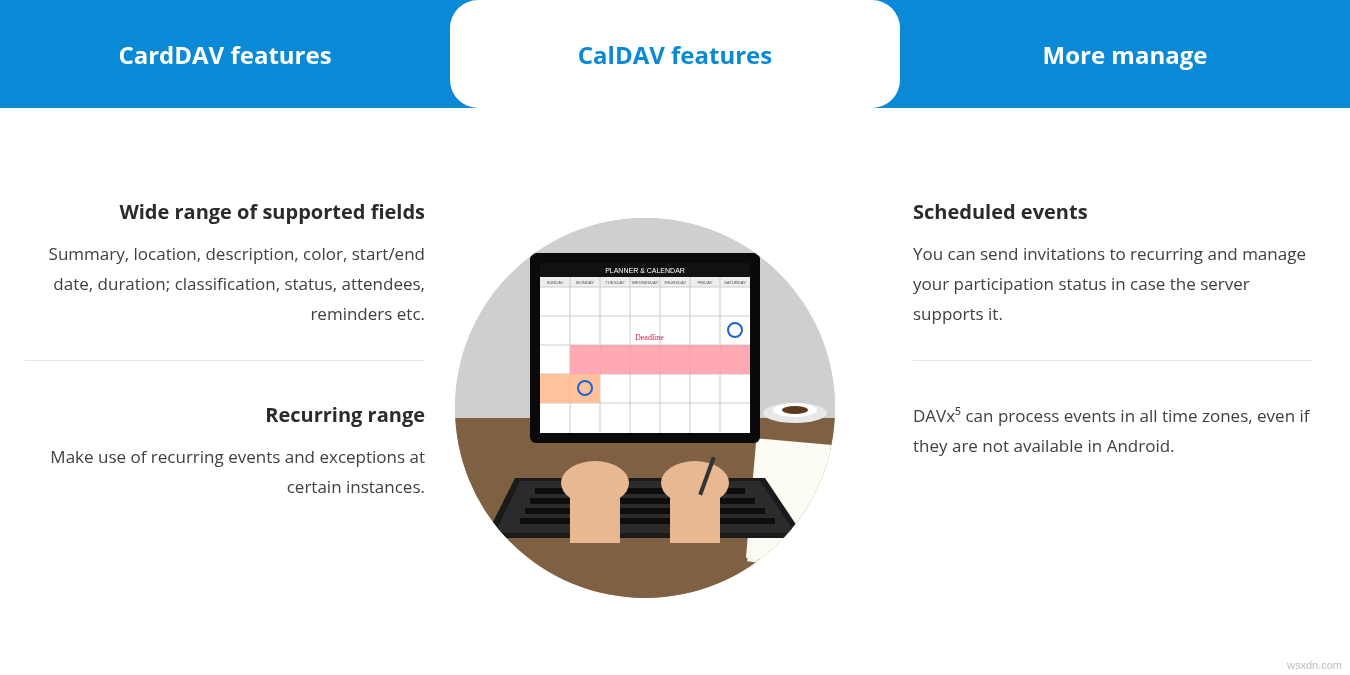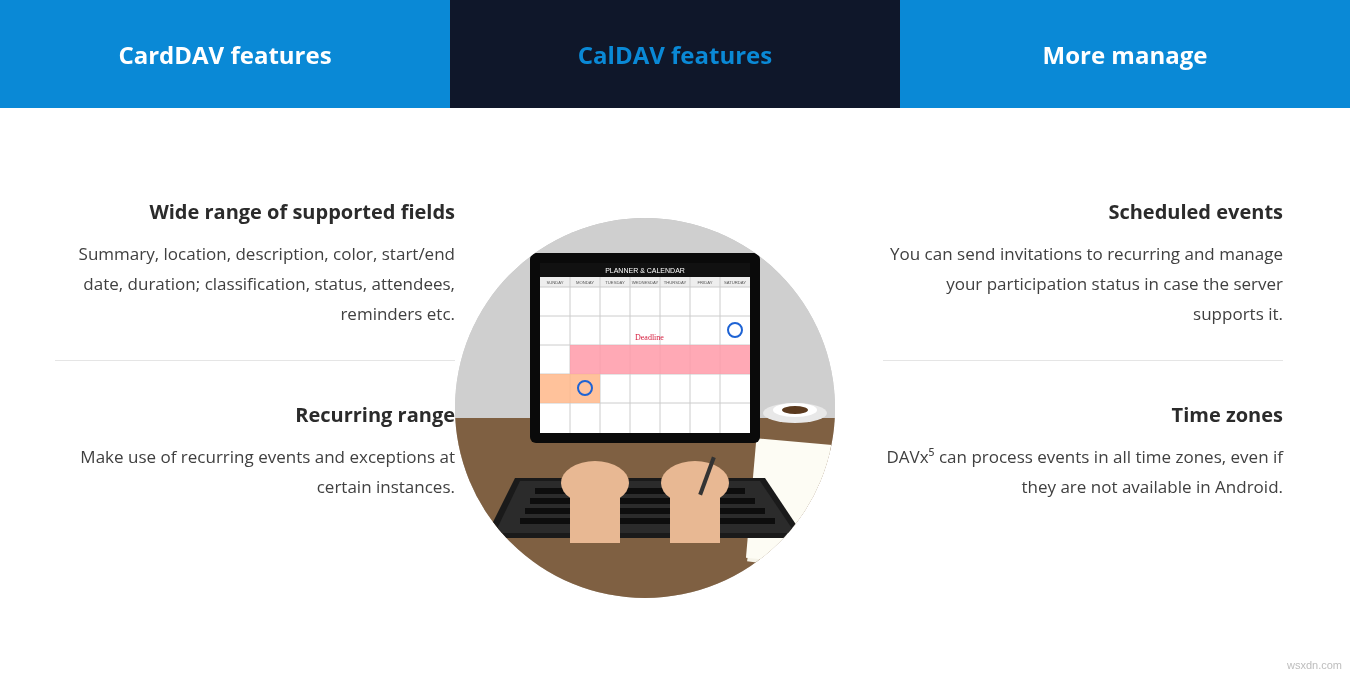--- a/index.html
+++ b/index.html
@@ -22,42 +22,44 @@
   }
   .tab {
     flex: 1;
     display: flex;
     align-items: center;
     justify-content: center;
     font-size: 24px;
     font-weight: 700;
     color: #ffffff;
     cursor: pointer;
+    border-radius: 28px;
   }
   .tab.active {
-    background: #0f172a;
+    background: #ffffff;
     color: #0a89d6;
   }
 
   
   .content {
     display: flex;
     width: 100%;
     padding: 90px 22px 0 10px;
     align-items: flex-start;
     justify-content: center;
+    gap: 30px;
   }
 
   .col-left, .col-right {
     width: 400px;
     display: flex;
     flex-direction: column;
   }
   .col-left { text-align: right; }
-  .col-right { text-align: right; margin-left: 48px; }
+  .col-right { text-align: left; margin-left: 48px; }
 
   .feature {
     padding: 0 0 32px 0;
   }
   .hr {
     border: none;
     border-top: 1px solid #e5e5e5;
     margin: 0 0 40px 0;
   }
 
@@ -212,20 +214,19 @@
     </div>
   </div>
 
   <div class="col-right">
     <div class="feature">
       <h3>Scheduled events</h3>
       <p>You can send invitations to recurring and manage your participation status in case the server supports it.</p>
     </div>
     <hr class="hr">
     <div class="feature">
-      <h3>Time zones</h3>
       <p>DAVx⁵ can process events in all time zones, even if they are not available in Android.</p>
     </div>
   </div>
 
 </div>
 
 <div class="watermark">wsxdn.com</div>
 
 </body></html>

